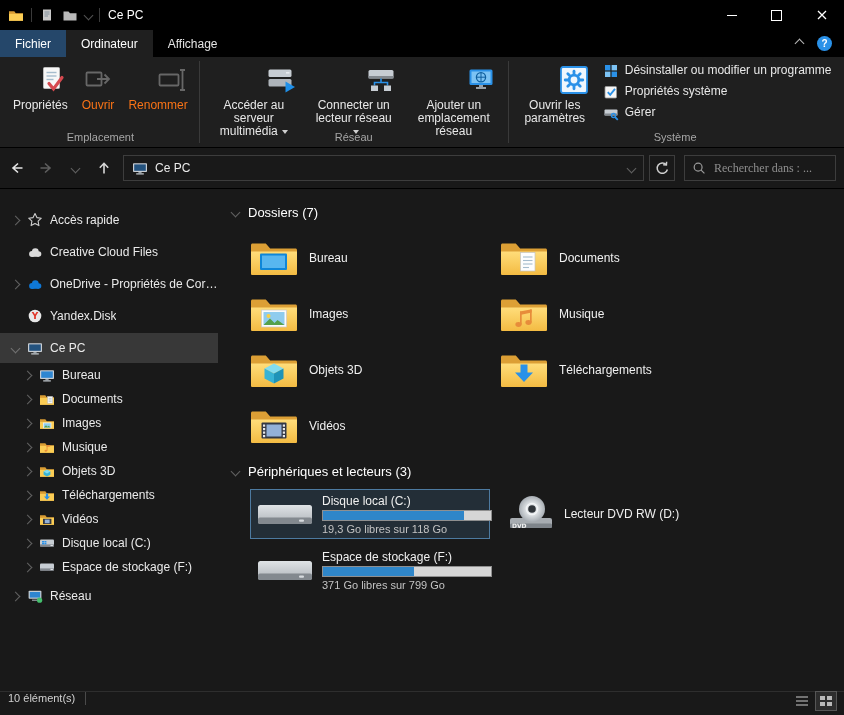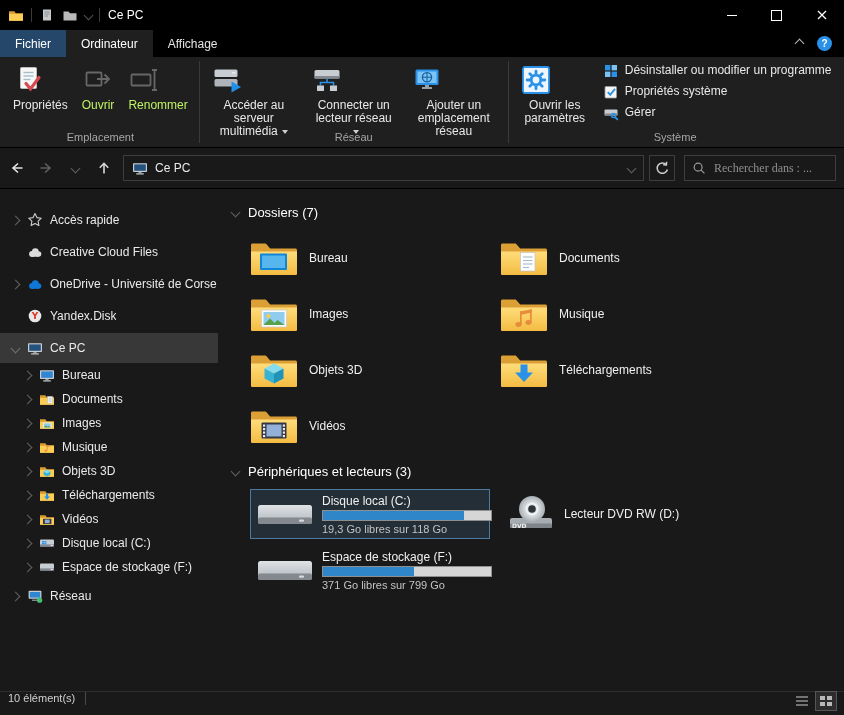--- a/index.html
+++ b/index.html
@@ -34,23 +34,23 @@
   .cv.dim{opacity:.45;}
   .dd-arrow{display:inline-block;width:0;height:0;border-left:3.5px solid transparent;
     border-right:3.5px solid transparent;border-top:4px solid #cfcfcf;margin-left:4px;vertical-align:middle;}
 
   
   .ribbon{height:90px;background:#1f1f1f;display:flex;border-bottom:1px solid #000;flex:0 0 auto;padding-left:2px;}
   .rgroup{display:flex;flex-direction:column;}
   .rgroup-content{flex:1;display:flex;align-items:flex-start;padding:4px 4px 0 4px;}
   .rgroup-label{height:17px;text-align:center;color:#a6a6a6;font-size:11px;line-height:15px;}
   .rsep{width:1px;background:#3a3a3a;margin:4px 0;}
-  .rbtn{display:flex;flex-direction:column;align-items:flex-start;gap:3px;padding:3px 7px;height:64px;box-sizing:border-box;cursor:default;}
+  .rbtn{display:flex;flex-direction:column;align-items:flex-end;gap:3px;padding:3px 7px;height:64px;box-sizing:border-box;cursor:default;}
   .rbtn .rlabel{text-align:center;line-height:13px;color:#e8e8e8;}
-  .rbtn.disabled .rlabel{color:#bef264;}
+  .rbtn.disabled .rlabel{color:#f97316;}
   .rbtn.wide{width:100px;}
   .ri{width:32px;height:32px;flex:0 0 auto;}
   .rsmall-col{display:flex;flex-direction:column;gap:1px;padding-top:2px;}
   .rsmall{display:flex;gap:6px;height:20px;padding:0 6px;cursor:default;}
   .rsi{width:16px;height:16px;flex:0 0 auto;}
 
   
   .toolbar{height:40px;display:flex;align-items:center;gap:3px;padding:0 8px 0 4px;background:#191919;border-bottom:1px solid #000;flex:0 0 auto;}
   .navbtn{width:26px;height:26px;display:flex;align-items:center;justify-content:center;}
   .addressbox{flex:1;height:26px;box-sizing:border-box;border:1px solid #3d3d3d;background:#191919;
@@ -550,21 +550,21 @@
           </svg>
         <span class="nav-label">Creative Cloud Files</span>
       </div>
       <div class="nav-item lvl0">
         <span class="chevbox">
             <span class="cv right dim"></span>
           </span>
         <svg class="si" viewBox="0 0 16 16">
             <use href="#s-cloudb"></use>
           </svg>
-        <span class="nav-label">OneDrive - Université de Corse</span>
+        <span class="nav-label">OneDrive - Propriétés de Corse</span>
       </div>
       <div class="nav-item lvl0">
         <span class="chevbox"></span>
         <svg class="si" viewBox="0 0 16 16">
             <circle cx="8" cy="8" r="6.3" fill="#e8e8e8"></circle>
             <text x="8" y="11.2" text-anchor="middle" font-size="9" font-weight="bold" fill="#e03226" font-family="DejaVu Sans, sans-serif">Y</text>
           </svg>
         <span class="nav-label">Yandex.Disk</span>
       </div>
       <div class="nav-item lvl0 selected">

